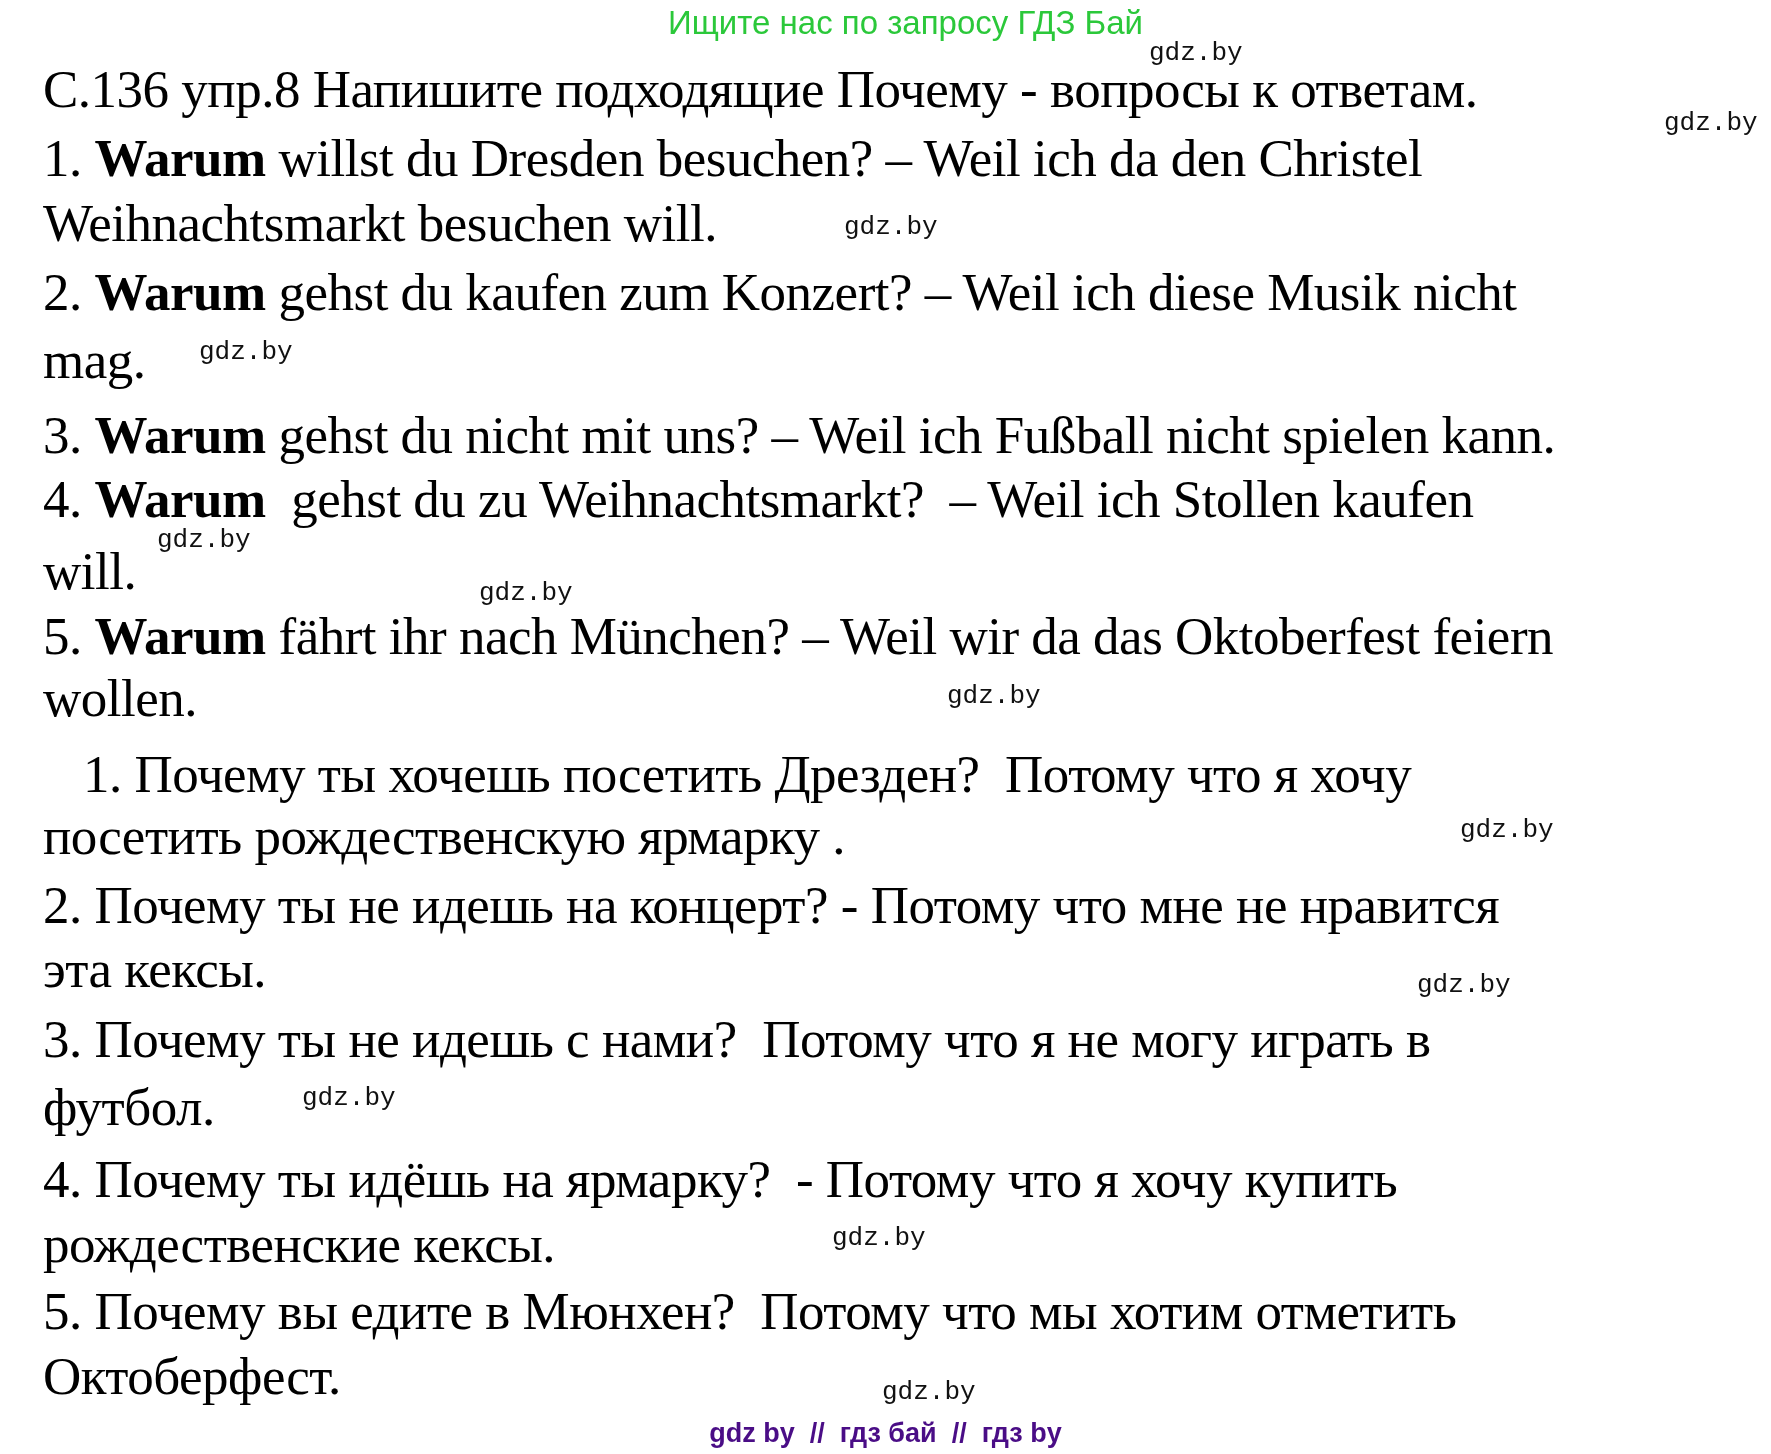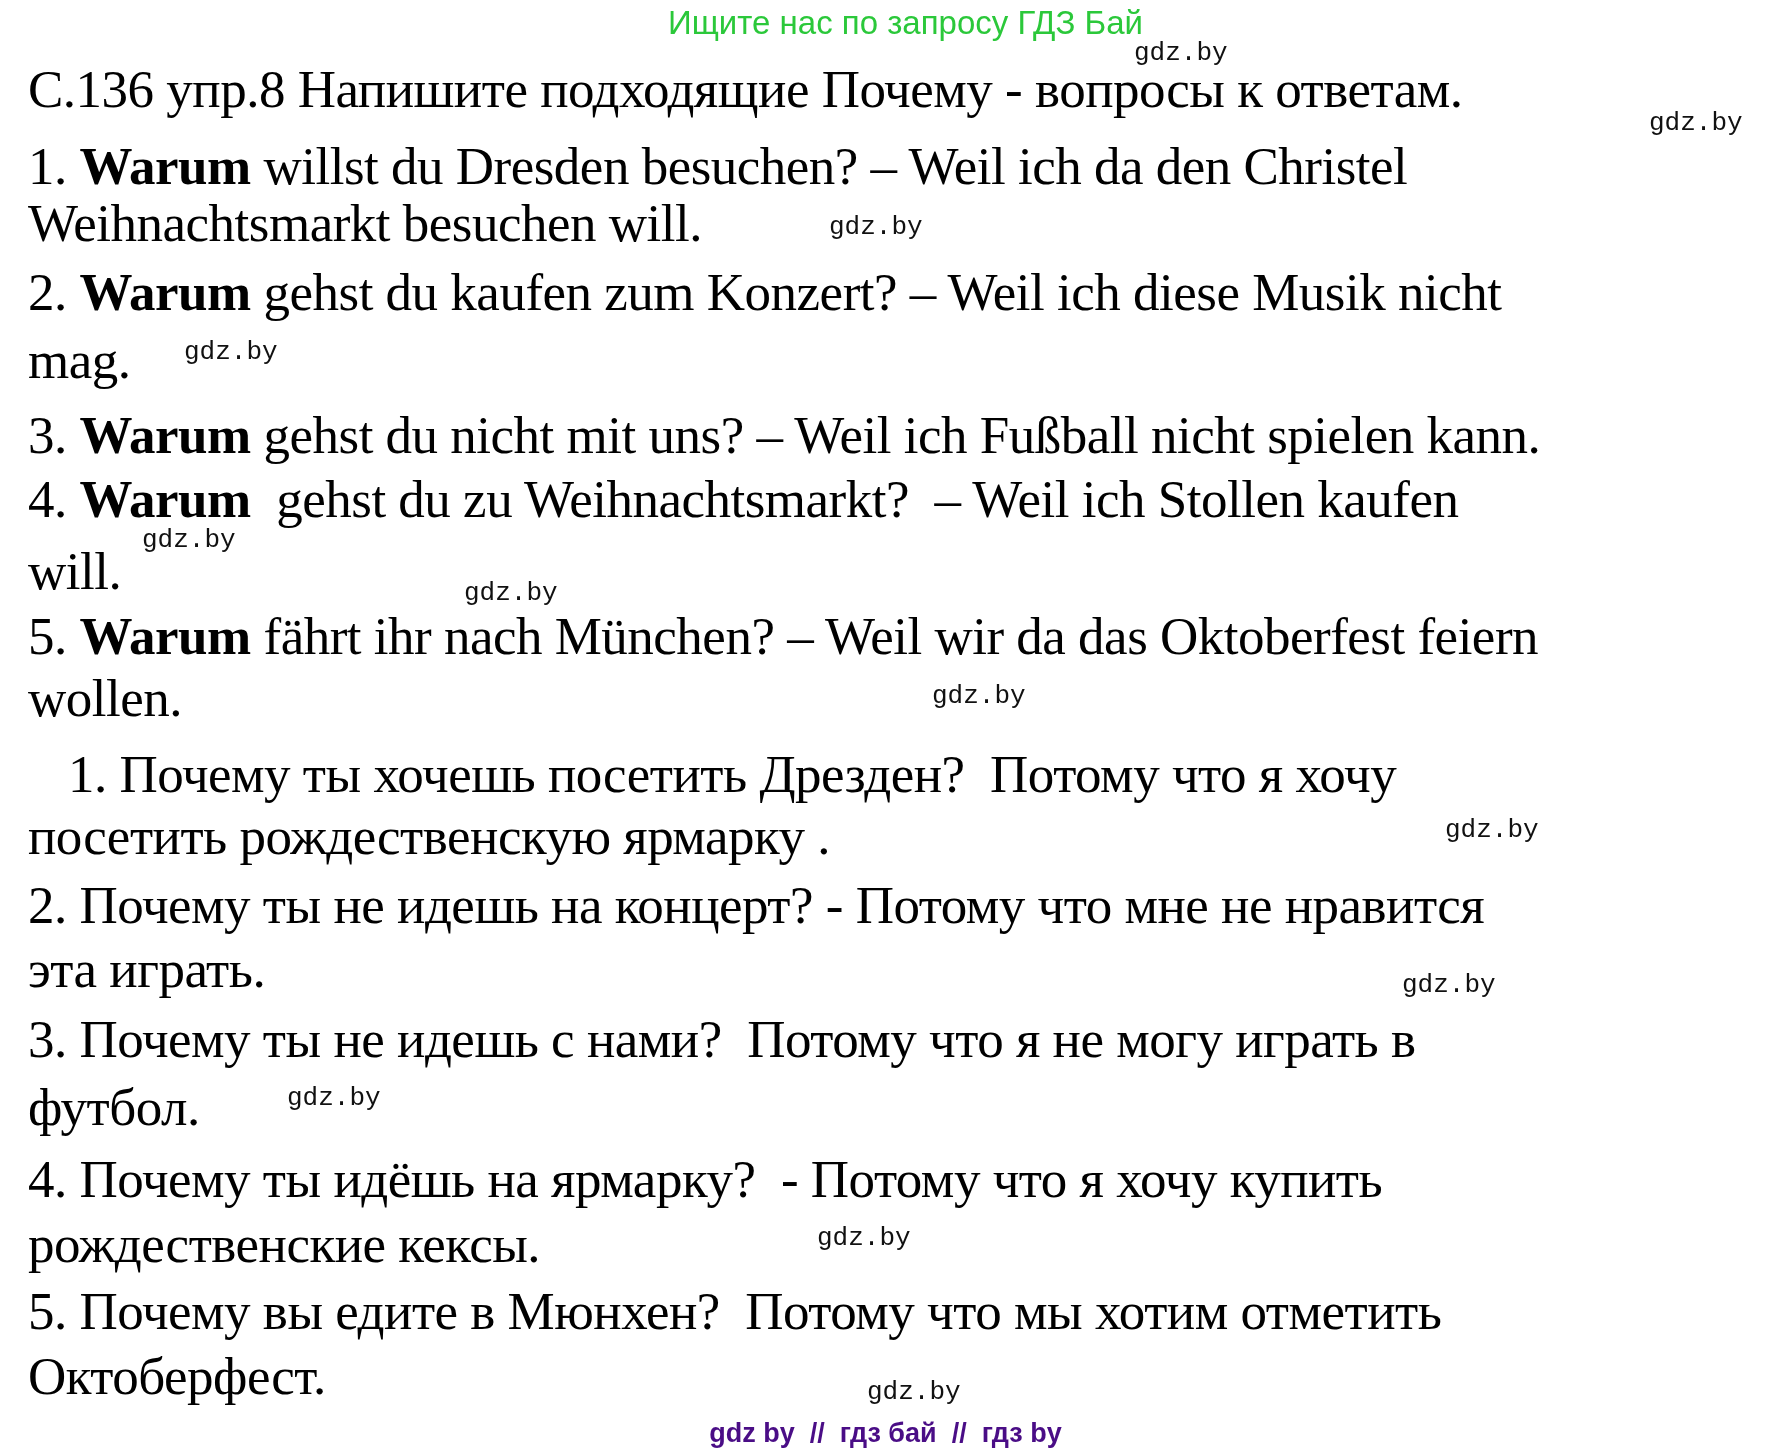--- a/index.html
+++ b/index.html
@@ -14,21 +14,21 @@
   .banner {
     position: absolute;
     top: 4px;
     left: 0;
     width: 1771px;
     text-align: center;
     font-family: "Liberation Sans", sans-serif;
     font-size: 33px;
     font-weight: 400;
   }
-  .content { position: absolute; top: 0; left: 2px; width: 1453px; height: 1454px; }
+  .content { position: absolute; top: 0; left: 17px; width: 1453px; height: 1454px; }
   .line {
     position: absolute;
     left: 26px;
     font-size: 53px;
     line-height: 66px;
     color: #000000;
     white-space: pre;
     letter-spacing: -0.5px;
   }
   .line .b { font-weight: bold; }
@@ -51,33 +51,33 @@
     font-weight: bold;
   }
 </style>
 </head>
 <body>
 
 <div class="banner" style="color: rgb(43, 200, 58); margin-left: 20px;">Ищите нас по запросу ГДЗ Бай</div>
 
 <div class="content" id="lines-container">
     <div class="line" style="top: 56px;"><span>С.136 упр.8 Напишите подходящие Почему - вопросы к ответам.</span></div>
-    <div class="line" style="top: 125px; margin-top: 8px;"><span>1. </span><span class="b">Warum</span><span> willst du Dresden besuchen? – Weil ich da den Christel</span></div>
+    <div class="line" style="top: 125px;"><span>1. </span><span class="b">Warum</span><span> willst du Dresden besuchen? – Weil ich da den Christel</span></div>
     <div class="line" style="top: 190px;"><span>Weihnachtsmarkt besuchen will.</span></div>
     <div class="line" style="top: 259px;"><span>2. </span><span class="b">Warum</span><span> gehst du kaufen zum Konzert? – Weil ich diese Musik nicht</span></div>
     <div class="line" style="top: 327px;"><span>mag.</span></div>
     <div class="line" style="top: 402px;"><span>3. </span><span class="b">Warum</span><span> gehst du nicht mit uns? – Weil ich Fußball nicht spielen kann.</span></div>
     <div class="line" style="top: 466px;"><span>4. </span><span class="b">Warum</span><span>  gehst du zu Weihnachtsmarkt?  – Weil ich Stollen kaufen</span></div>
     <div class="line" style="top: 538px; text-align: right;"><span>will.</span></div>
     <div class="line" style="top: 603px;"><span>5. </span><span class="b">Warum</span><span> fährt ihr nach München? – Weil wir da das Oktoberfest feiern</span></div>
     <div class="line" style="top: 665px;"><span>wollen.</span></div>
     <div class="line" style="top: 741px; margin-left: 40px;"><span>1. Почему ты хочешь посетить Дрезден?  Потому что я хочу</span></div>
     <div class="line" style="top: 803px;"><span>посетить рождественскую ярмарку .</span></div>
     <div class="line" style="top: 872px;"><span>2. Почему ты не идешь на концерт? - Потому что мне не нравится</span></div>
-    <div class="line" style="top: 936px;"><span>эта играть.</span></div>
+    <div class="line" style="top: 936px;"><span>эта кексы.</span></div>
     <div class="line" style="top: 1006px;"><span>3. Почему ты не идешь с нами?  Потому что я не могу играть в</span></div>
     <div class="line" style="top: 1074px;"><span>футбол.</span></div>
     <div class="line" style="top: 1146px;"><span>4. Почему ты идёшь на ярмарку?  - Потому что я хочу купить</span></div>
     <div class="line" style="top: 1211px;"><span>рождественские кексы.</span></div>
     <div class="line" style="top: 1278px;"><span>5. Почему вы едите в Мюнхен?  Потому что мы хотим отметить</span></div>
     <div class="line" style="top: 1343px;"><span>Октоберфест.</span></div>
     <span class="wm" style="left: 1132px; top: 38px; color: rgb(17, 17, 17);">gdz.by</span>
     <span class="wm" style="left: 1647px; top: 108px; color: rgb(17, 17, 17);">gdz.by</span>
     <span class="wm" style="left: 827px; top: 212px; color: rgb(17, 17, 17);">gdz.by</span>
     <span class="wm" style="left: 182px; top: 337px; color: rgb(17, 17, 17);">gdz.by</span>

